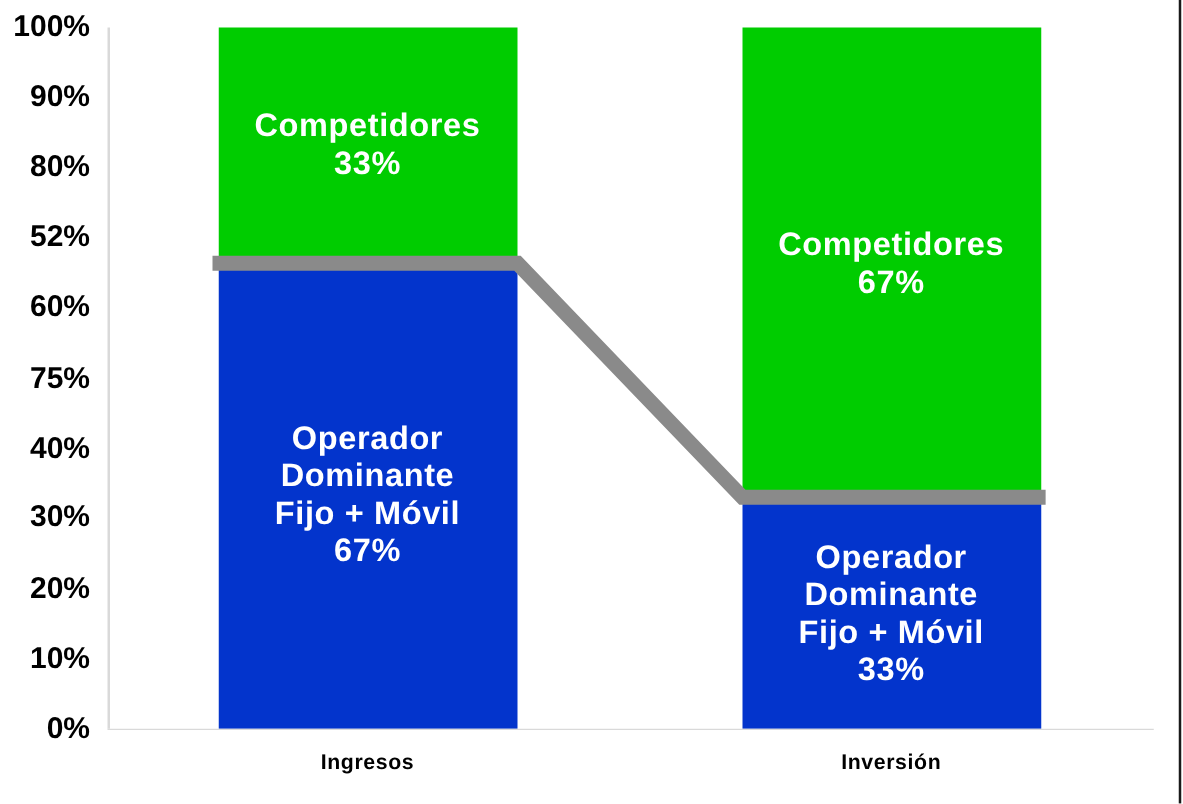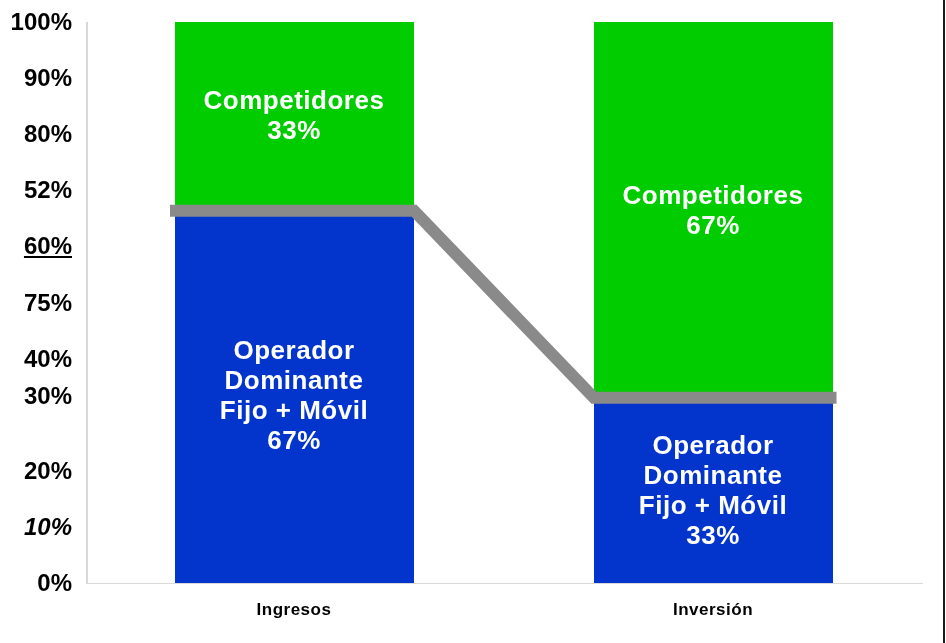--- a/index.html
+++ b/index.html
@@ -91,26 +91,26 @@
       <div class="bar-segment" style="left: 593.5px; top: 22px; width: 239px; height: 375.87px; background: rgb(0, 204, 0);">
         <div class="seg-line">Competidores</div>
         <div class="seg-line">67%</div>
       </div>
     </div>
   <svg id="connector-svg" class="connector" width="946" height="643">
       <polyline points="170,210.63 414,210.63 594,397.87 836.5,397.87" fill="none" stroke="#8a8a8a" stroke-width="12" stroke-linejoin="miter" stroke-linecap="butt"></polyline>
     </svg>
   <div id="yaxis-layer">
       <div class="ytick" style="left: 6px; top: 570px;">0%</div>
-      <div class="ytick" style="left: 6px; top: 513.9px; font-style: italic;">10%</div>
+      <div class="ytick" style="left: 6px; top: 513.9px;">10%</div>
       <div class="ytick" style="left: 6px; top: 457.8px;">20%</div>
-      <div class="ytick" style="left: 6px; top: 383px;">30%</div>
+      <div class="ytick" style="left: 6px; top: 401px;">30%</div>
       <div class="ytick" style="left: 6px; top: 345.6px;">40%</div>
       <div class="ytick" style="left: 6px; top: 289.5px;">75%</div>
-      <div class="ytick" style="left: 6px; top: 233.4px; text-decoration: underline;">60%</div>
+      <div class="ytick" style="left: 6px; top: 233.4px;">60%</div>
       <div class="ytick" style="left: 6px; top: 177.3px;">52%</div>
       <div class="ytick" style="left: 6px; top: 121.2px;">80%</div>
       <div class="ytick" style="left: 6px; top: 65.1px;">90%</div>
       <div class="ytick" style="left: 6px; top: 9px;">100%</div>
     </div>
   <div id="xaxis-layer">
       <div class="cat-label" style="left: 144px; top: 600px;">Ingresos</div>
       <div class="cat-label" style="left: 563px; top: 600px;">Inversión</div>
     </div>
   <div class="axis-line" id="y-axis-line" style="left: 86px; top: 22px; width: 1.5px; height: 561px; background: rgb(217, 217, 217);"></div>

